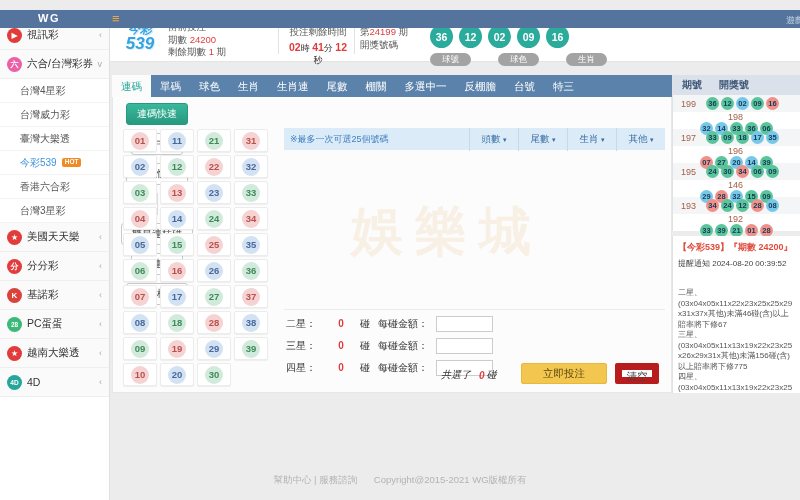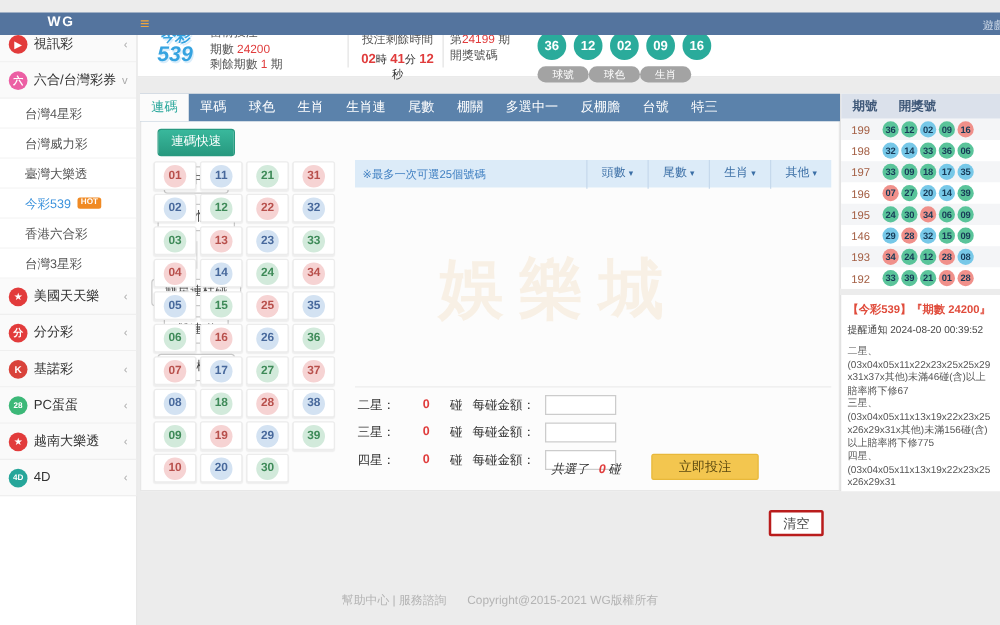--- a/index.html
+++ b/index.html
@@ -20,21 +20,21 @@
 .hinfo{position:absolute;font-size:9.5px;color:#555;line-height:12.5px;}
 .red{color:#e03c3c;}
 .hb1{left:58px;top:3px;}
 .hdiv{position:absolute;top:8px;height:28px;border-left:1px solid #e3e3e3;}
 .hb2{left:176px;top:8px;width:64px;text-align:center;}
 .hb2 .time b{color:#e03c3c;font-size:10.5px;}
 .hb2 .time{color:#333;font-size:9px;margin-top:2px;}
 .hb3{left:250px;top:8px;}
 .balls{position:absolute;left:320px;top:7px;display:flex;gap:6px;}
 .ball{width:23px;height:23px;border-radius:50%;background:#2aab9b;color:#fff;font-weight:bold;font-size:10.5px;display:flex;align-items:center;justify-content:center;}
-.pills{position:absolute;left:320px;top:35px;display:flex;gap:0;}
+.pills{position:absolute;left:320px;top:35px;display:flex;gap:27px;}
 .pill{height:13px;line-height:13px;padding:0 12px;background:#a3a3a3;border-radius:8px;color:#fff;font-size:8.5px;cursor:pointer;}
 
 
 .sidebar{position:absolute;left:0;top:18px;width:110px;height:482px;background:#fff;border-right:1px solid #e0e0e0;padding-top:3px;z-index:5;}
 .sb-group{height:29px;display:flex;align-items:center;padding:0 7px;background:#fafafa;border-bottom:1px solid #efefef;font-size:10.5px;color:#333;cursor:pointer;}
 .sb-icon{width:15px;height:15px;border-radius:50%;color:#fff;font-size:8px;display:flex;align-items:center;justify-content:center;margin-right:5px;flex:none;font-weight:bold;}
 .sb-label{white-space:nowrap;overflow:hidden;}
 .sb-chev{margin-left:auto;color:#aaa;font-size:9px;padding-left:3px;}
 .sb-sub{height:24px;padding-left:20px;font-size:10px;color:#555;border-bottom:1px solid #f3f3f3;display:flex;align-items:center;cursor:pointer;background:#fff;}
 .sb-sub.active{color:#3c92dc;}
@@ -70,40 +70,40 @@
 .betrow{position:absolute;left:173px;height:17px;font-size:10px;color:#333;display:flex;align-items:center;}
 .br1{top:218px;}.br2{top:240px;}.br3{top:262px;}
 .betrow .lab{width:36px;}
 .betrow .cnt{width:38px;color:#e03c3c;font-weight:bold;text-align:center;}
 .betrow .unit{width:18px;}
 .betrow .alab{width:58px;}
 .betrow input{width:57px;height:16px;border:1px solid #ccc;background:#fff;font-size:10px;padding:0 3px;outline:none;}
 .totalwrap{position:absolute;left:328px;top:271px;font-size:10px;color:#333;display:flex;align-items:center;font-style:italic;}
 .totalwrap .tc{color:#e03c3c;font-weight:bold;margin:0 2px 0 8px;}
 .submit{position:absolute;left:408px;top:266px;width:86px;height:21px;background:#f3c64f;border:1px solid #e8b83a;border-radius:2px;font-size:10.5px;color:#5d4a10;cursor:pointer;font-family:inherit;}
-.clear{position:absolute;left:502px;top:266px;width:44px;height:21px;background:#fff;border:2px solid #b91c1c;border-radius:2px;font-size:10.5px;color:#444;cursor:pointer;font-family:inherit;margin-top:45px;}
+.clear{position:absolute;left:502px;top:266px;width:44px;height:21px;background:#fff;border:7px solid #b91c1c;border-radius:2px;font-size:10.5px;color:#444;cursor:pointer;font-family:inherit;}
 
 
 .results{position:absolute;left:672px;top:75px;width:128px;background:#fff;border-left:1px solid #e2e2e2;z-index:2;}
 .rhead{height:20px;background:#dbe1eb;display:flex;font-size:10px;color:#3f5878;font-weight:bold;align-items:center;}
 .rhead .h1{padding-left:9px;width:46px;}
 .rrow{height:17px;display:flex;align-items:center;background:#f4f5f7;}
-.rrow.alt{background:#fff;}
+.rrow.alt{background:#fff;flex-direction:column;}
 .rper{width:33px;padding-left:8px;color:#a35e43;font-size:9px;}
 .rballs{display:flex;gap:2px;}
 .rball{width:13px;height:13px;border-radius:50%;font-size:7.5px;font-weight:bold;color:#173a57;display:flex;align-items:center;justify-content:center;}
 .rb-red{background:#f0908a;}
 .rb-blue{background:#77c8e8;}
 .rb-green{background:#5ac49a;}
 
 
 .ann{position:absolute;left:672px;top:236px;width:128px;height:157px;background:#fff;border-left:1px solid #e2e2e2;padding:5px 5px;overflow:hidden;z-index:2;}
 .ann-title{color:#e04c3c;font-size:9px;font-weight:bold;white-space:nowrap;}
 .ann-time{color:#444;font-size:8px;margin-top:4px;white-space:nowrap;}
-.ann-body{margin-top:7px;font-size:8px;color:#555;line-height:10.5px;word-break:break-all;}
+.ann-body{margin-top:19px;font-size:8px;color:#555;line-height:10.5px;word-break:break-all;}
 
 .footer{position:absolute;left:0;top:474px;width:800px;text-align:center;font-size:9.5px;color:#b3b3b3;}
 .footer .cp{margin-left:14px;}
 </style>
 </head>
 <body>
 
 <div class="topbar">
   <span class="brand">WG</span>
   <span class="menu-ico">≡</span>

